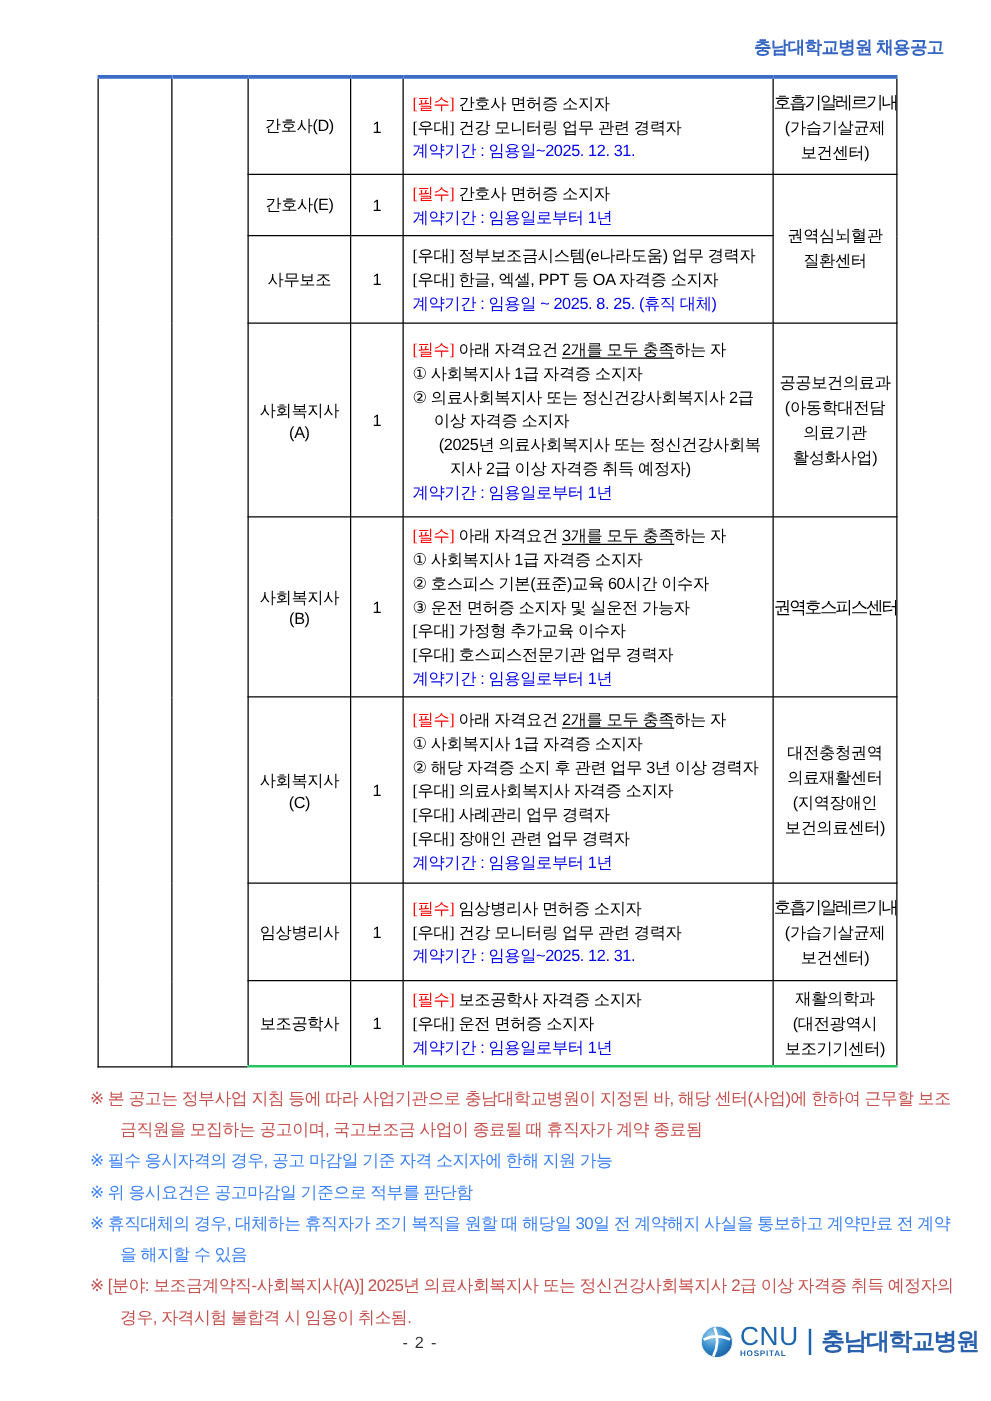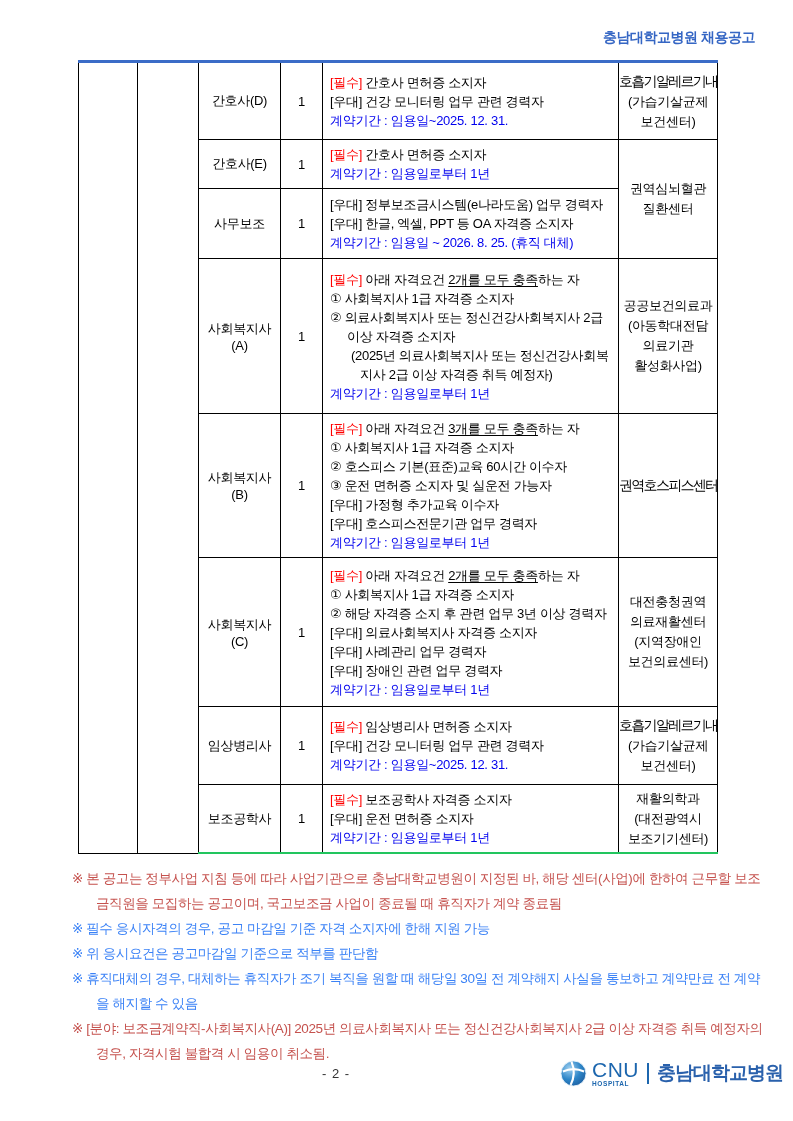--- a/index.html
+++ b/index.html
@@ -16,21 +16,21 @@
   td.cB{border-left-width:2.5px;}
   td.job{text-align:center;}
   td.count{text-align:center;border-left-width:2.5px;border-right-width:2.5px;}
   td.req{padding:5px 4px 5px 7px;line-height:19px;border-right-width:2px;}
   td.dept{text-align:center;line-height:20px;letter-spacing:-0.5px;padding:2px 0;border-right-width:1.5px;}
   .dept .tight{letter-spacing:-1.7px;font-size:14px;white-space:nowrap;}
   .line{white-space:normal;}
   .line.hang{padding-left:17px;text-indent:-17px;}
   .line.indent{padding-left:30px;text-indent:-9px;}
   .line.blue{color:#0000ee;}
-  .tag{color:#000;}
+  .tag{color:#000;font-family:Liberation Serif, serif;}
   .tag.red{color:#ff0000;}
   .line u{text-decoration:underline;text-underline-offset:2px;}
   .footnotes{position:absolute;left:72px;top:866px;width:692px;font-size:13.5px;
         line-height:25px;letter-spacing:-0.4px;}
   .fn{padding-left:24px;text-indent:-24px;}
   .fn.red{color:#c5524e;}
   .fn.blue{color:#3b82f6;}
   .page-number{position:absolute;left:300px;top:1066px;width:72px;text-align:center;
         font-size:13px;color:#333;letter-spacing:1px;}
   .logo{position:absolute;left:560px;top:1059px;display:flex;align-items:center;gap:5px;}
@@ -78,21 +78,21 @@
             <div class="line blue">계약기간 : 임용일로부터 1년</div>
           </td>
           <td class="dept" rowspan="2"><span>권역심뇌혈관</span><br><span>질환센터</span></td>
         </tr>
         <tr style="height: 70px;">
           <td class="job">사무보조</td>
           <td class="count">1</td>
           <td class="req">
             <div class="line hang"><span class="tag">[우대]</span> 정부보조금시스템(e나라도움) 업무 경력자</div>
             <div class="line hang"><span class="tag">[우대]</span> 한글, 엑셀, PPT 등 OA 자격증 소지자</div>
-            <div class="line blue">계약기간 : 임용일 ~ 2026. 8. 25. (휴직 대체)</div>
+            <div class="line blue">계약기간 : 임용일 ~ 2025. 8. 25. (휴직 대체)</div>
           </td>
         </tr>
         <tr style="height: 155px;">
           <td class="job">사회복지사(A)</td>
           <td class="count">1</td>
           <td class="req">
             <div class="line hang"><span class="tag red">[필수]</span> 아래 자격요건 <u>2개를 모두 충족</u>하는 자</div>
             <div class="line hang">① 사회복지사 1급 자격증 소지자</div>
             <div class="line hang">② 의료사회복지사 또는 정신건강사회복지사 2급 이상 자격증 소지자</div>
             <div class="line indent">(2025년 의료사회복지사 또는 정신건강사회복지사 2급 이상 자격증 취득 예정자)</div>

